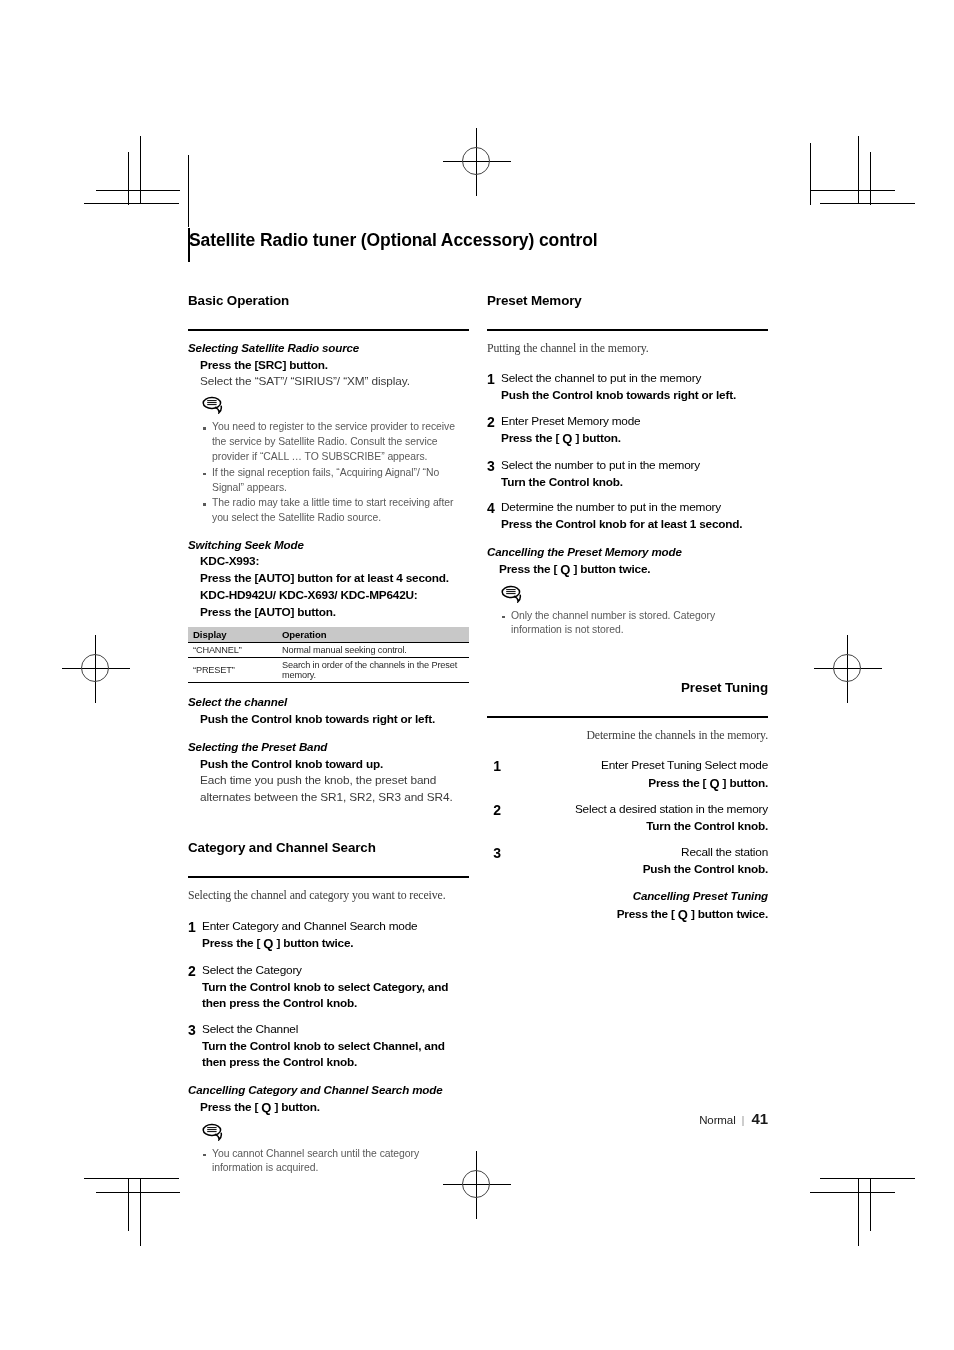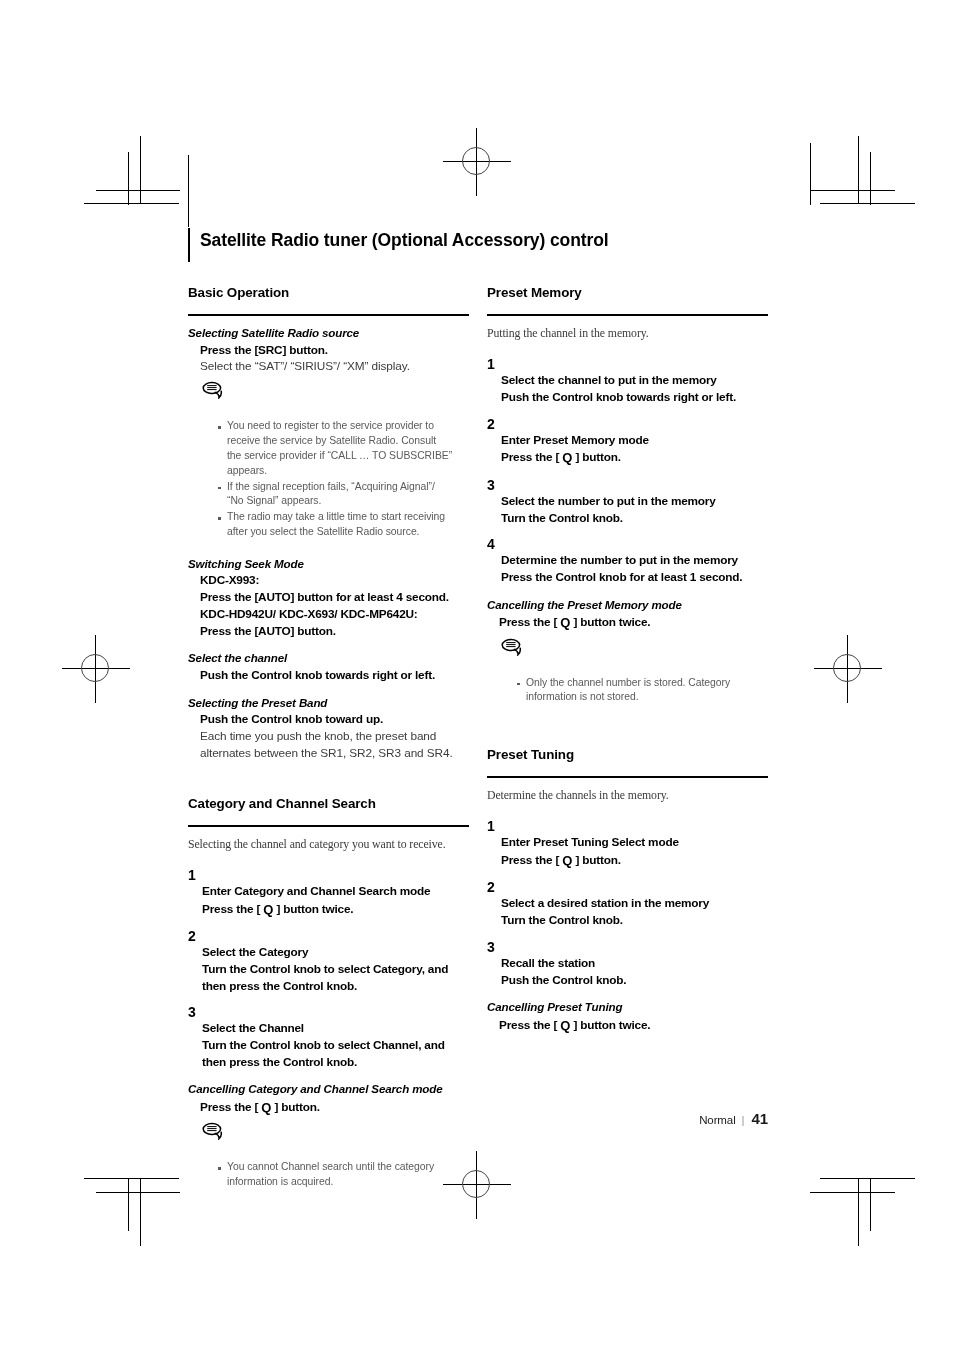--- a/index.html
+++ b/index.html
@@ -50,21 +50,21 @@
   
   .page {
     position: absolute;
     left: 188px;
     top: 228px;
     width: 580px;
   }
 
   .doc-title-wrap {
     position: relative;
-    padding-left: 12px;
+    padding-left: 1px;
     margin-bottom: 34px;
   }
   .doc-title-bar {
     position: absolute;
     left: 0; top: 0px;
     width: 2px; height: 34px;
     background: #000;
   }
   .doc-title {
     font-size: 17.5px;
@@ -84,23 +84,23 @@
     width: 281px;
   }
   .col-left  { left: 0px; }
   .col-right { left: 299px; }
 
   
   .sec-head {
     font-size: 13.4px;
     font-weight: bold;
     letter-spacing: -0.1px;
-    padding-bottom: 14px;
+    padding-bottom: 21px;
     border-bottom: 2px solid #000;
-    margin: 0 0 9px 0;
+    margin: 8px 0 9px 0;
   }
   .sec-block { margin-bottom: 26px; }
 
   
   .sub-head {
     font-size: 11.6px;
     font-weight: bold;
     font-style: italic;
     letter-spacing: -0.15px;
     margin: 11px 0 1px 0;
@@ -142,24 +142,24 @@
   .step-num {
     font-size: 14px;
     font-weight: bold;
     width: 14px;
     flex: 0 0 14px;
     line-height: 1.2;
   }
   .step-body { flex: 1 1 auto; }
   .step-title {
     font-size: 11.8px;
-    font-weight: bold;
+    font-weight: normal;
     letter-spacing: -0.2px;
     line-height: 1.35;
-    margin: 17px 0 0 0;
+    margin: 0 0 0 0;
   }
   .step-detail {
     font-size: 11.8px;
     font-weight: bold;
     letter-spacing: -0.2px;
     line-height: 1.4;
     margin: 0;
   }
 
   
@@ -172,21 +172,21 @@
   }
 
   
   .note-block { margin: 6px 0 0 12px; }
   .note-icon {
     display: block;
     margin: 2px 0 2px 2px;
   }
   .note-list {
     list-style: none;
-    margin: 16px;
+    margin: 1px;
     padding: 0;
   }
   .note-list li {
     position: relative;
     padding-left: 11px;
     font-size: 10.4px;
     color: #5a5a5a;
     line-height: 1.42;
     letter-spacing: -0.05px;
     margin-bottom: 1px;
@@ -329,20 +329,38 @@
             <li>The radio may take a little time to start receiving after you select the Satellite Radio source.</li>
           </ul>
         </div>
 
         <h3 class="sub-head">Switching Seek Mode</h3>
         <p class="instr">KDC-X993:</p>
         <p class="instr">Press the [AUTO] button for at least 4 second.</p>
         <p class="instr">KDC-HD942U/ KDC-X693/ KDC-MP642U:</p>
         <p class="instr">Press the [AUTO] button.</p>
 
+        <table class="spec">
+          <thead>
+            <tr>
+              <th class="c1">Display</th>
+              <th>Operation</th>
+            </tr>
+          </thead>
+          <tbody>
+            <tr>
+              <td>“CHANNEL”</td>
+              <td>Normal manual seeking control.</td>
+            </tr>
+            <tr>
+              <td>“PRESET”</td>
+              <td>Search in order of the channels in the Preset memory.</td>
+            </tr>
+          </tbody>
+        </table>
 
         <h3 class="sub-head">Select the channel</h3>
         <p class="instr">Push the Control knob towards right or left.</p>
 
         <h3 class="sub-head">Selecting the Preset Band</h3>
         <p class="instr">Push the Control knob toward up.</p>
         <p class="body-txt">Each time you push the knob, the preset band alternates between the SR1, SR2, SR3 and SR4.</p>
       </div>
 
       <div class="sec-block" style="margin-top:34px;">
@@ -451,21 +469,21 @@
               <line x1="5.2" y1="6.6" x2="14.6" y2="6.6" stroke="#000" stroke-width="1"></line>
               <line x1="5.2" y1="8.6" x2="14.6" y2="8.6" stroke="#000" stroke-width="1"></line>
             </svg>
           </span>
           <ul class="note-list">
             <li>Only the channel number is stored. Category information is not stored.</li>
           </ul>
         </div>
       </div>
 
-      <div class="sec-block" style="margin-top:42px;">
+      <div class="sec-block" style="margin-top:42px;text-align:right;">
         <h2 class="sec-head">Preset Tuning</h2>
         <p class="lead-txt">Determine the channels in the memory.</p>
 
         <div class="step">
           <div class="step-num">1</div>
           <div class="step-body">
             <p class="step-title">Enter Preset Tuning Select mode</p>
             <p class="step-detail">
               <span>Press the [ </span><span class="qbtn">Q</span><span> ] button.</span>
             </p>

